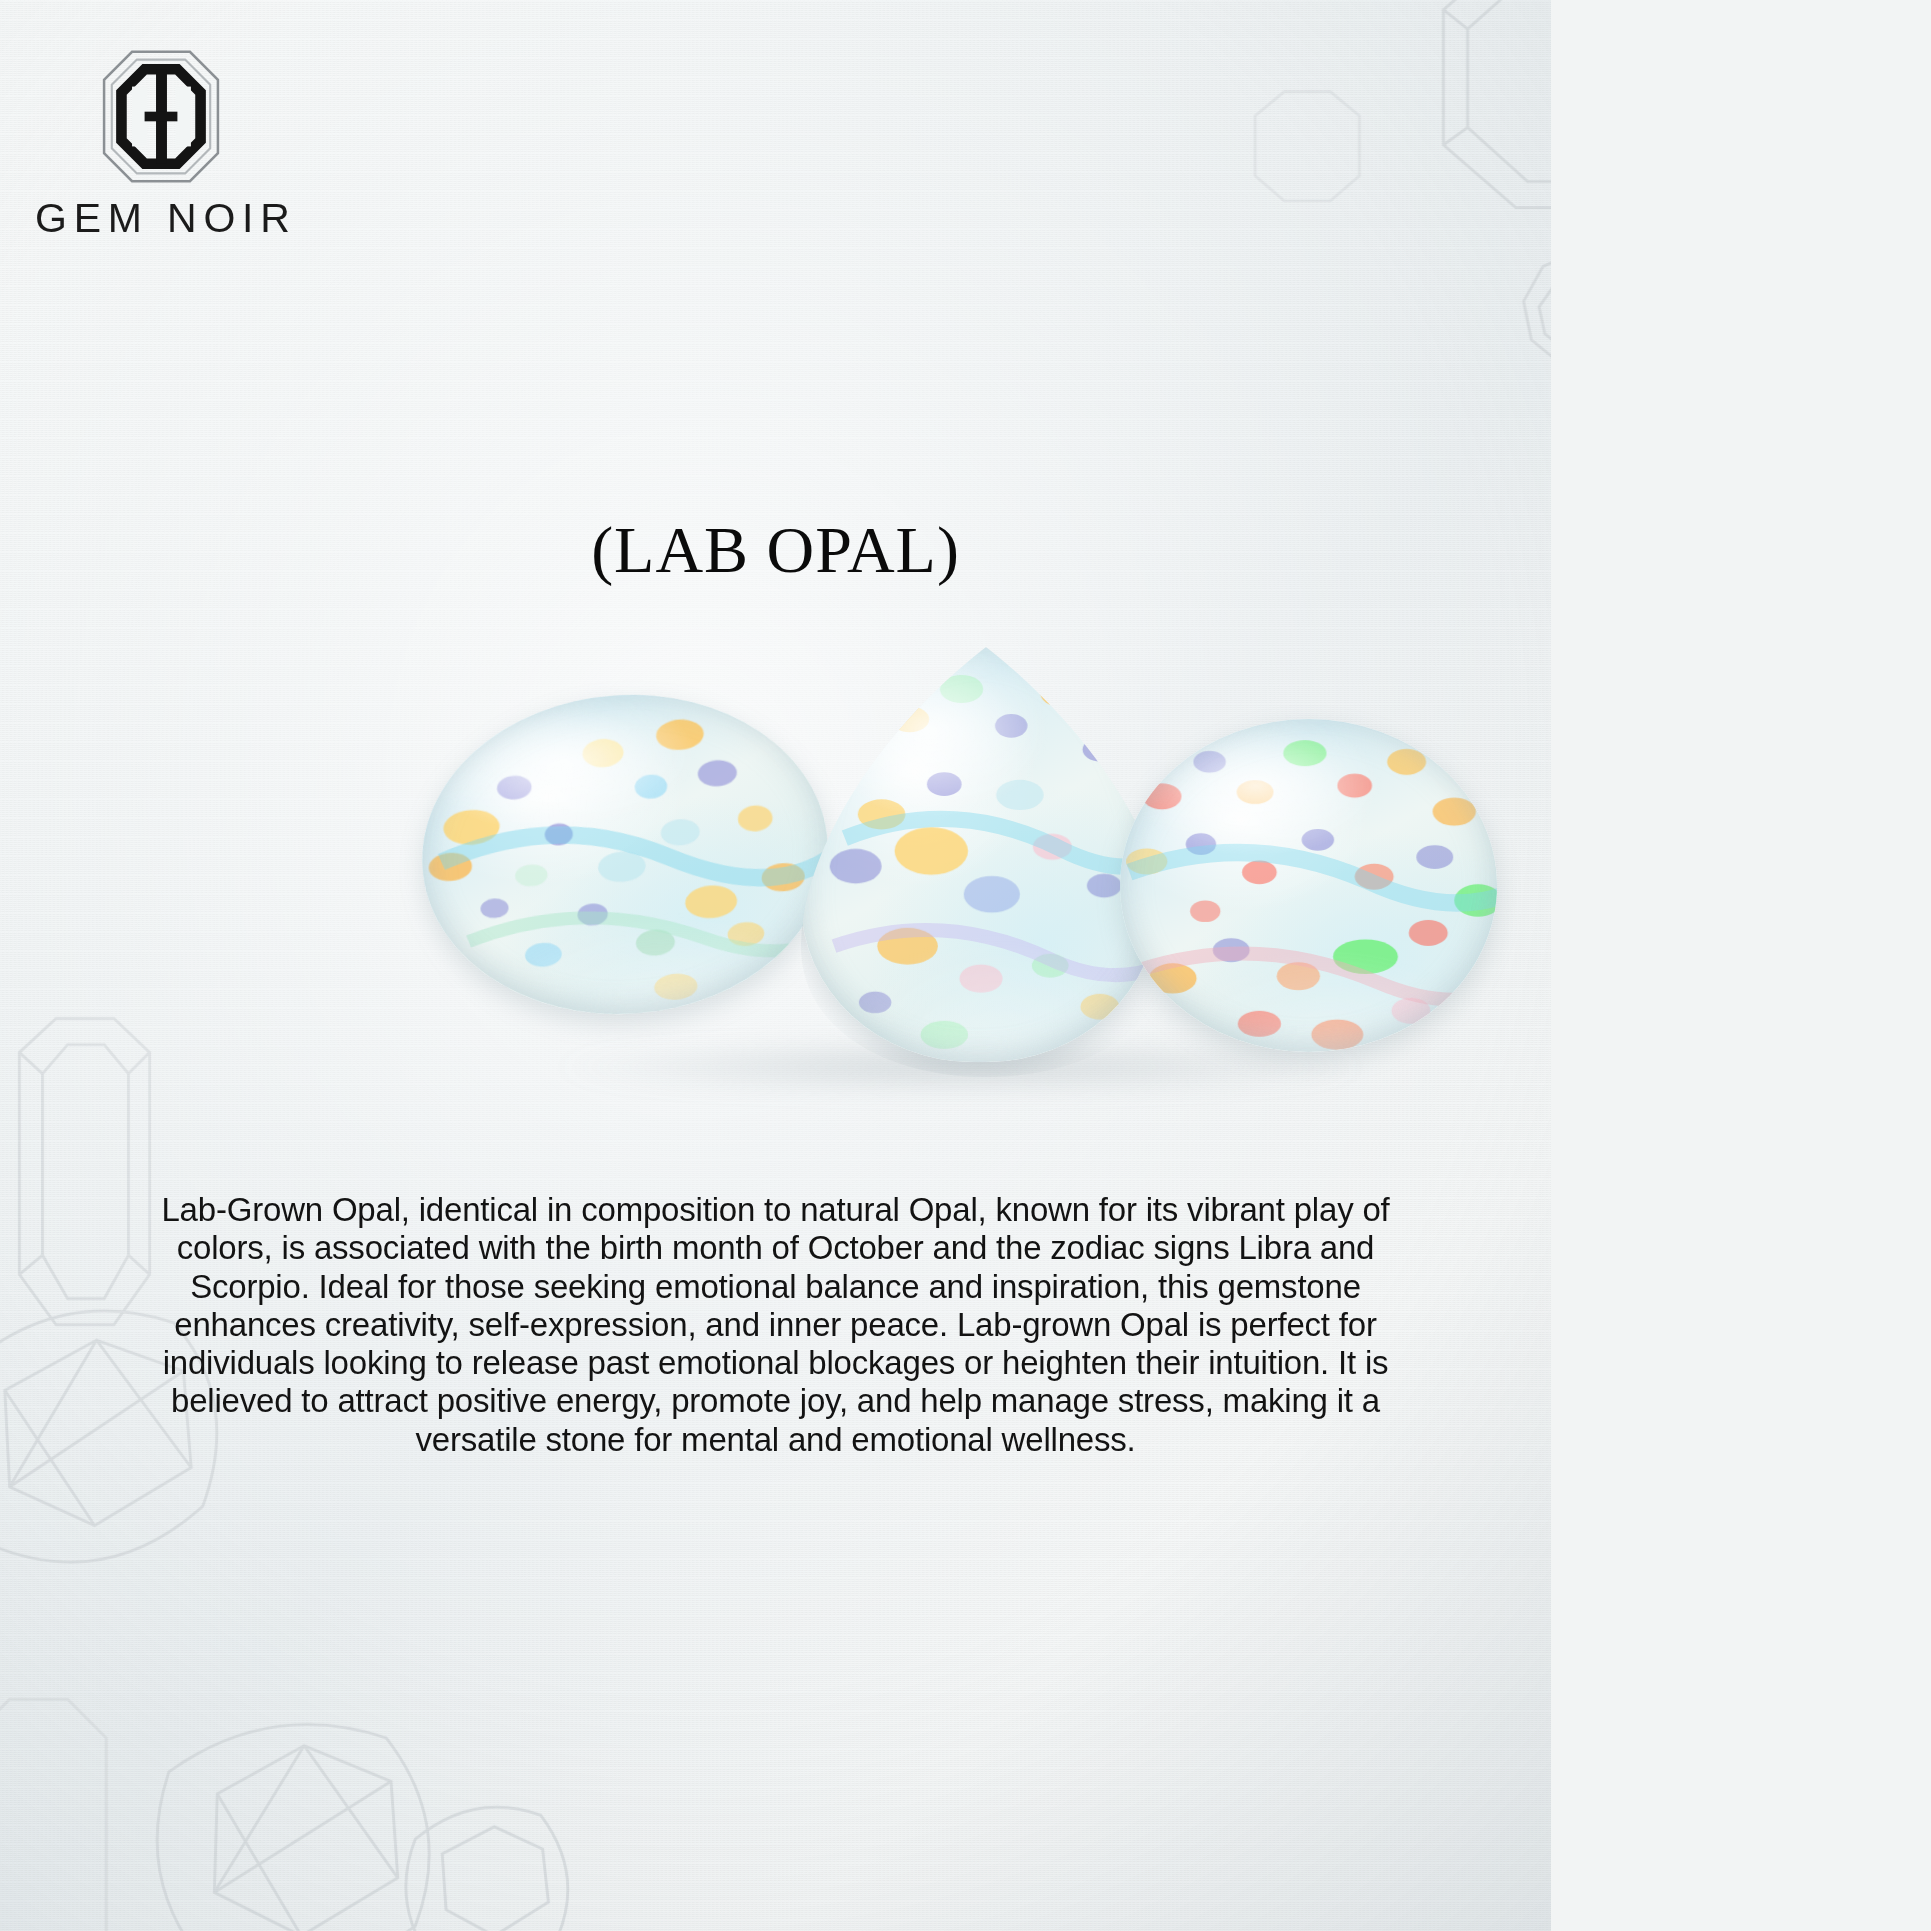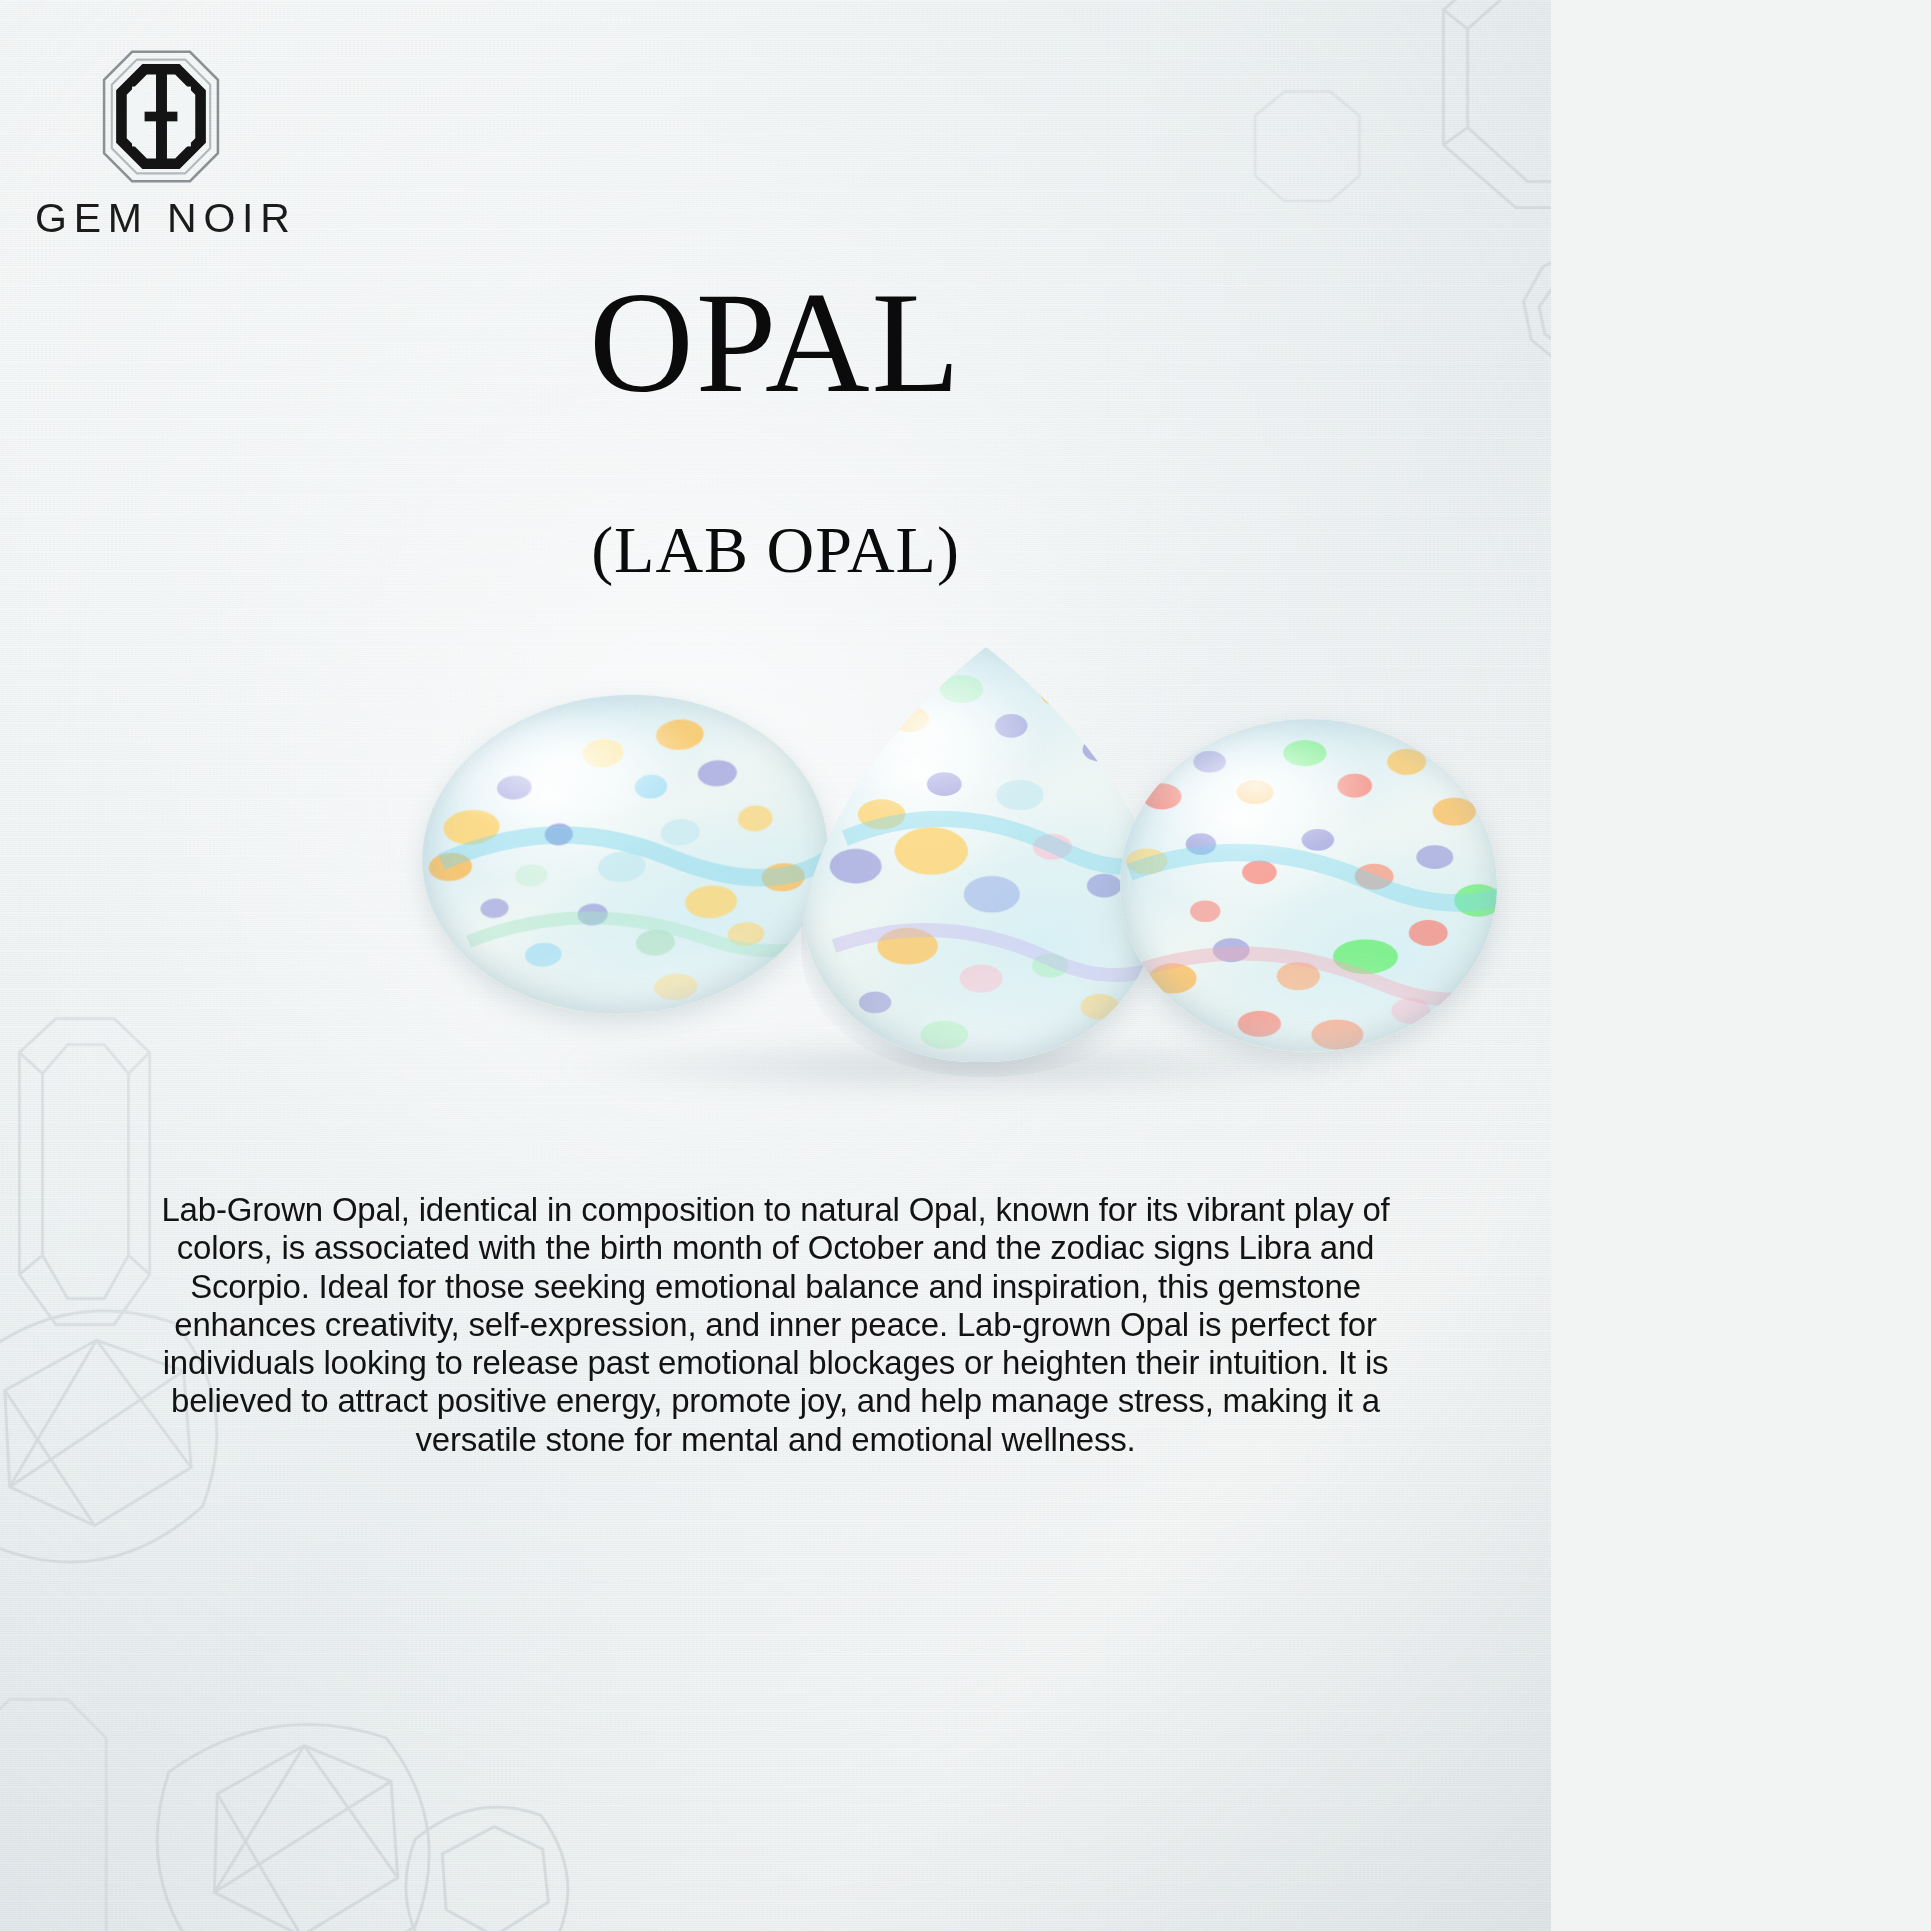--- a/index.html
+++ b/index.html
@@ -162,21 +162,20 @@
       <rect x="33" y="40" width="16" height="62" fill="#f2f5f5"></rect>
       <rect x="78" y="40" width="16" height="62" fill="#f2f5f5"></rect>
 
       <rect x="58" y="22" width="11" height="98" fill="#141414"></rect>
 
       <rect x="46" y="66" width="34" height="10" fill="#141414"></rect>
     </svg>
     <div class="logo-word">GEM NOIR</div>
   </div>
 
-  <div class="title">OPAL</div>
   <div class="subtitle">(LAB OPAL)</div>
 
   <div class="gem-stage">
     <div class="gem-shadow"></div>
 
     <div class="gem gem-oval-left">
       <div class="opal-base"></div>
       <svg class="opal-speck" viewBox="0 0 420 330" preserveAspectRatio="none">
         <g opacity="0.92">
           <ellipse cx="70" cy="130" rx="26" ry="16" fill="#ffd36b" opacity=".85"></ellipse>

